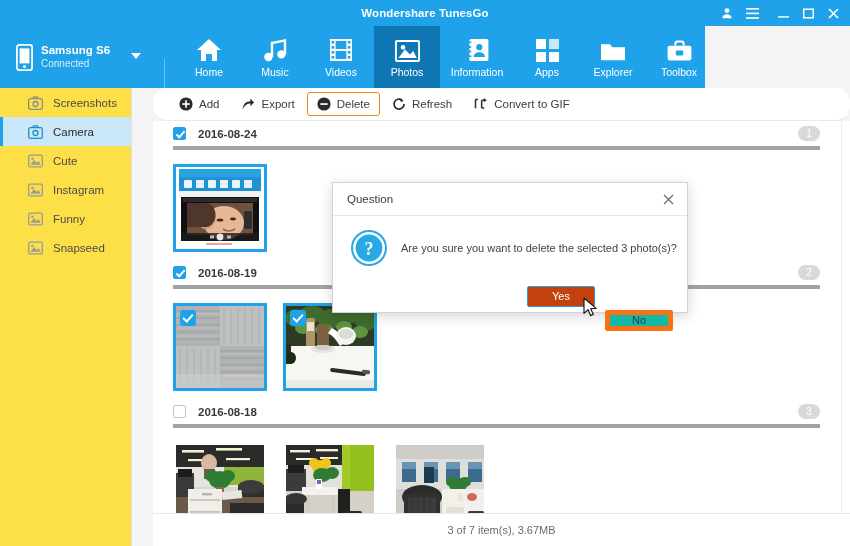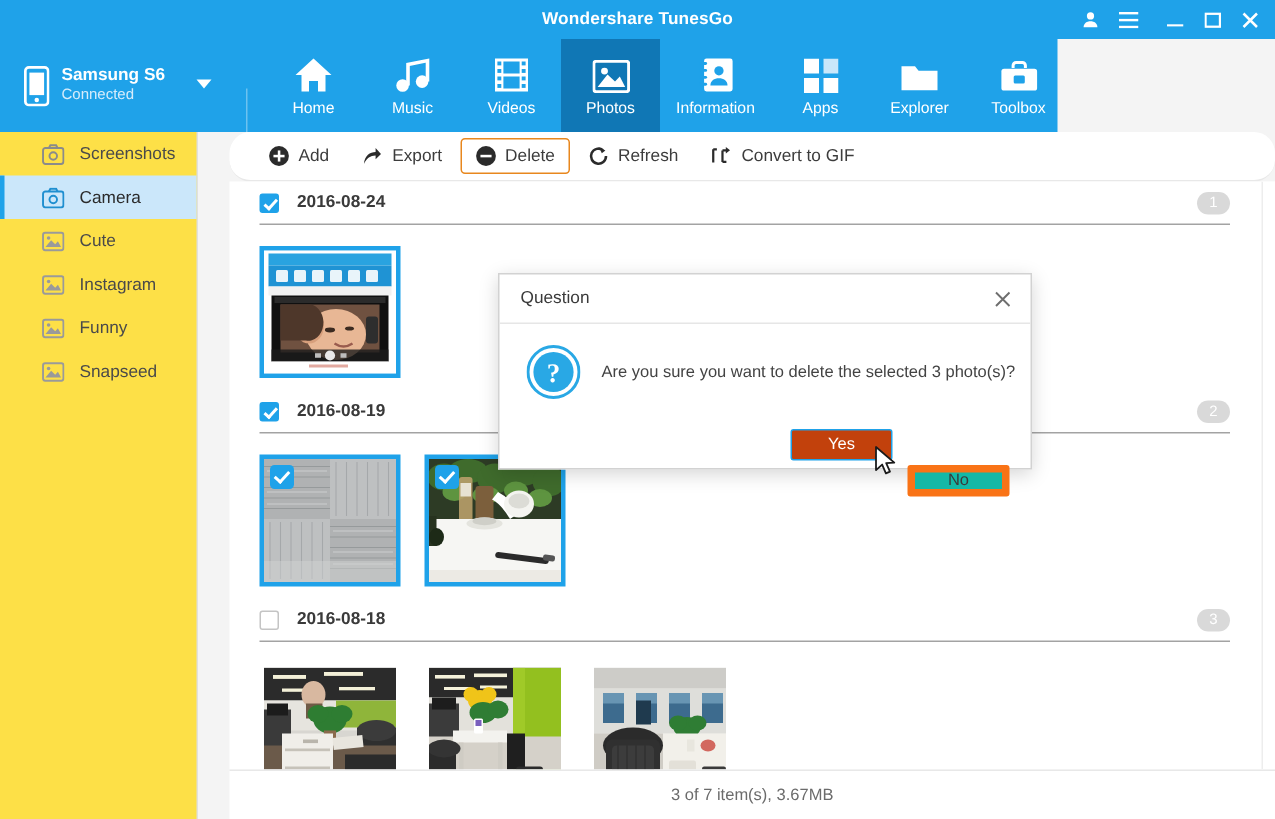--- a/index.html
+++ b/index.html
@@ -155,21 +155,21 @@
     position: absolute; right: 0; top: 0;
     width: 9px; height: 392px;
     background: #ffffff;
     border-left: 1px solid #ededed;
   }
   .group-head {
     position: relative;
     margin: 0 30px 0 20px;
     height: 29px;
     display: flex; align-items: center;
-    border-bottom: 1px solid #a3a3a3;
+    border-bottom: 4px solid #a3a3a3;
   }
   .gcb {
     width: 13px; height: 13px;
     border: 1px solid #c4c4c4;
     border-radius: 2px;
     background: #ffffff;
     flex: 0 0 auto;
     position: relative;
   }
   .gcb.on { background: #1fa2e9; border-color: #1fa2e9; }

